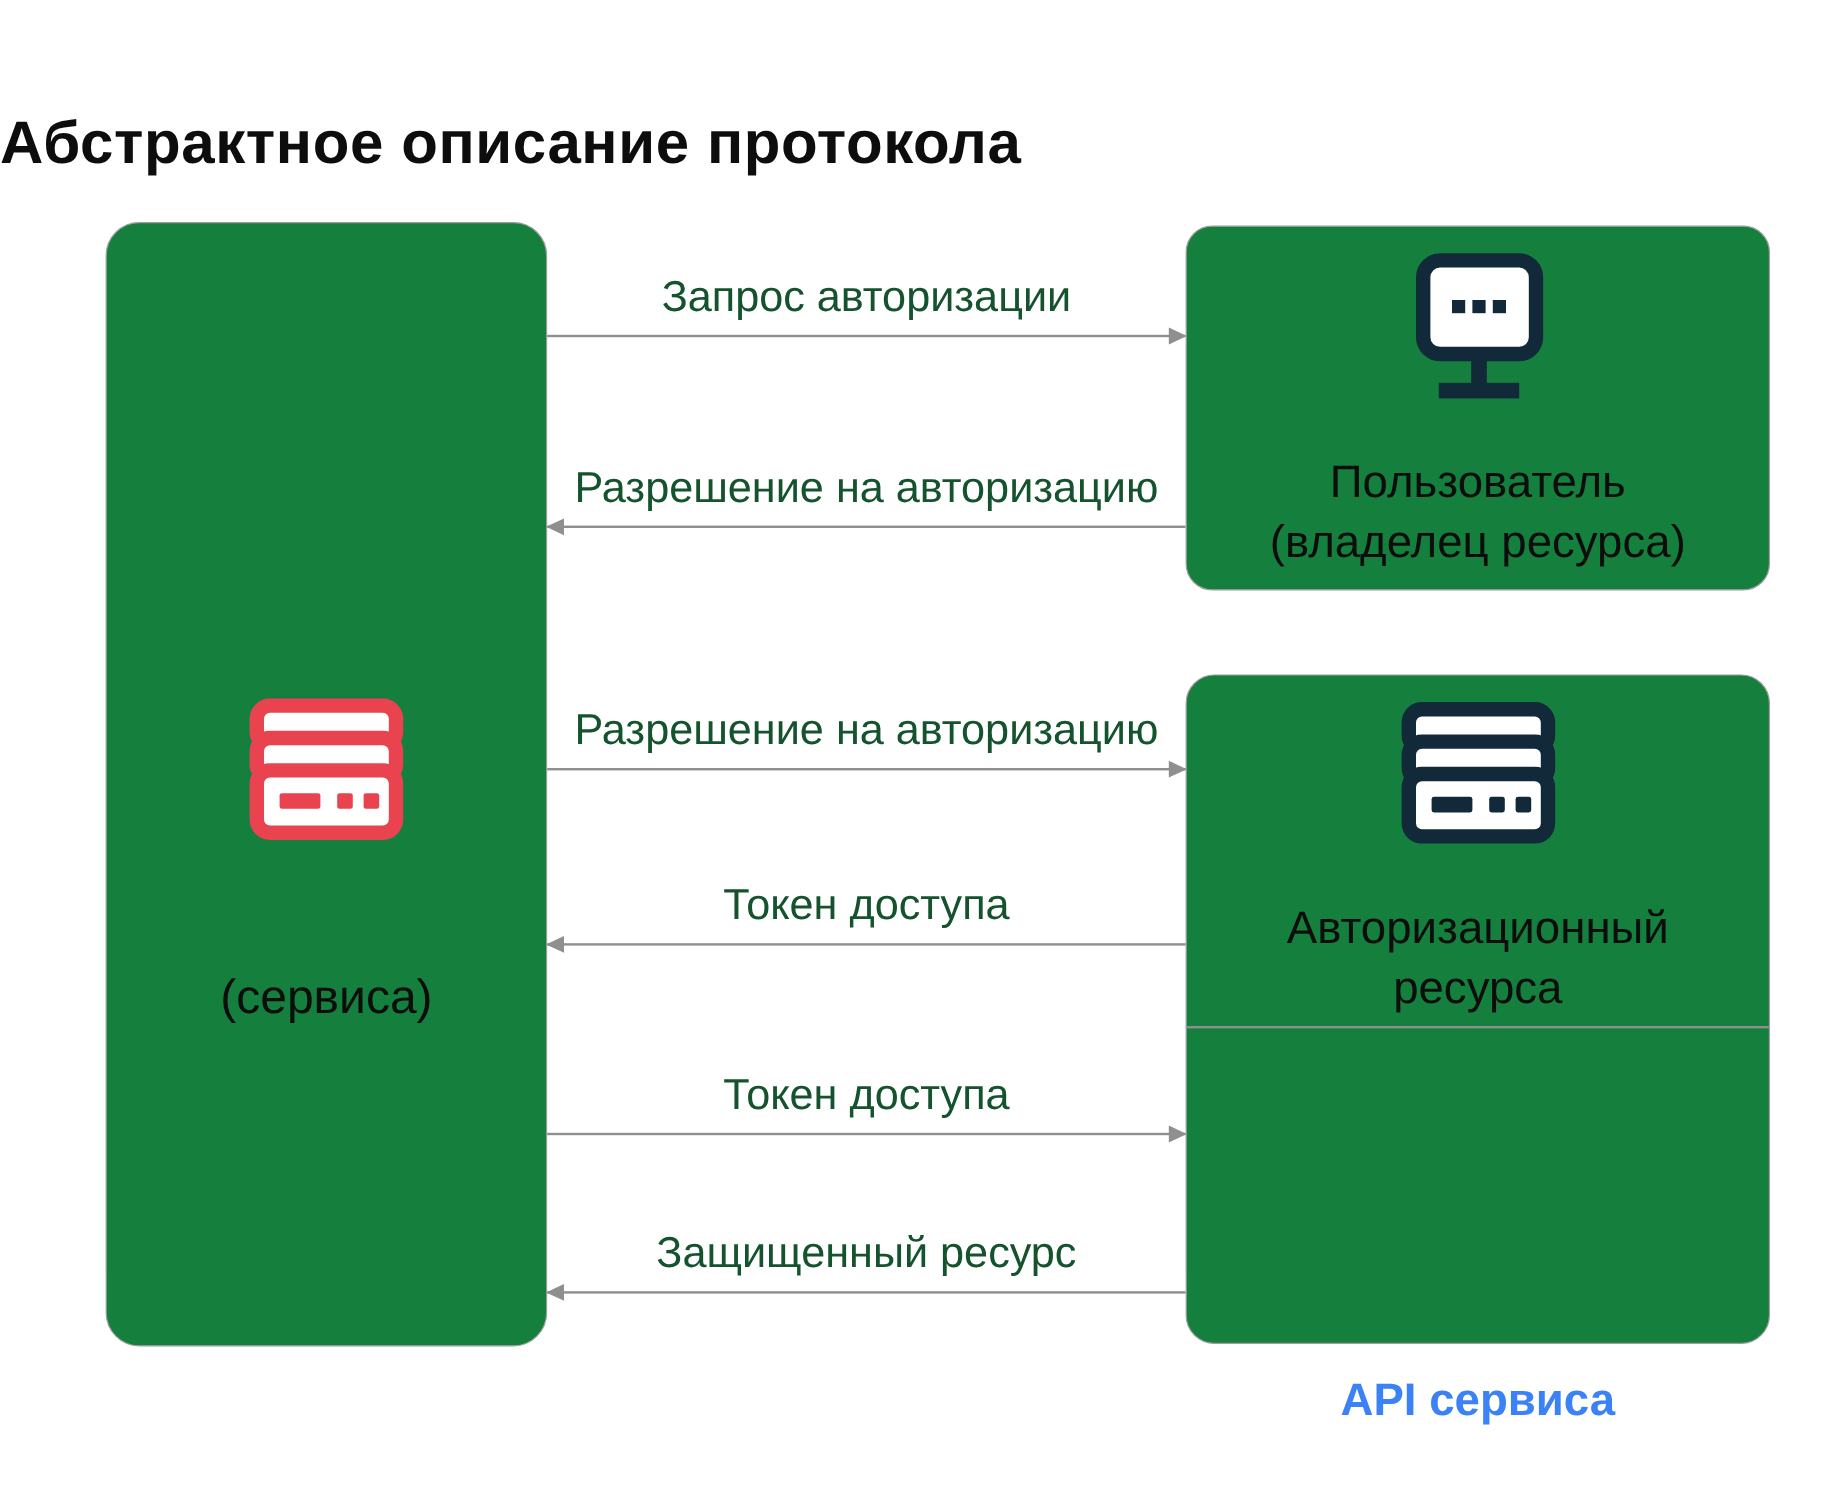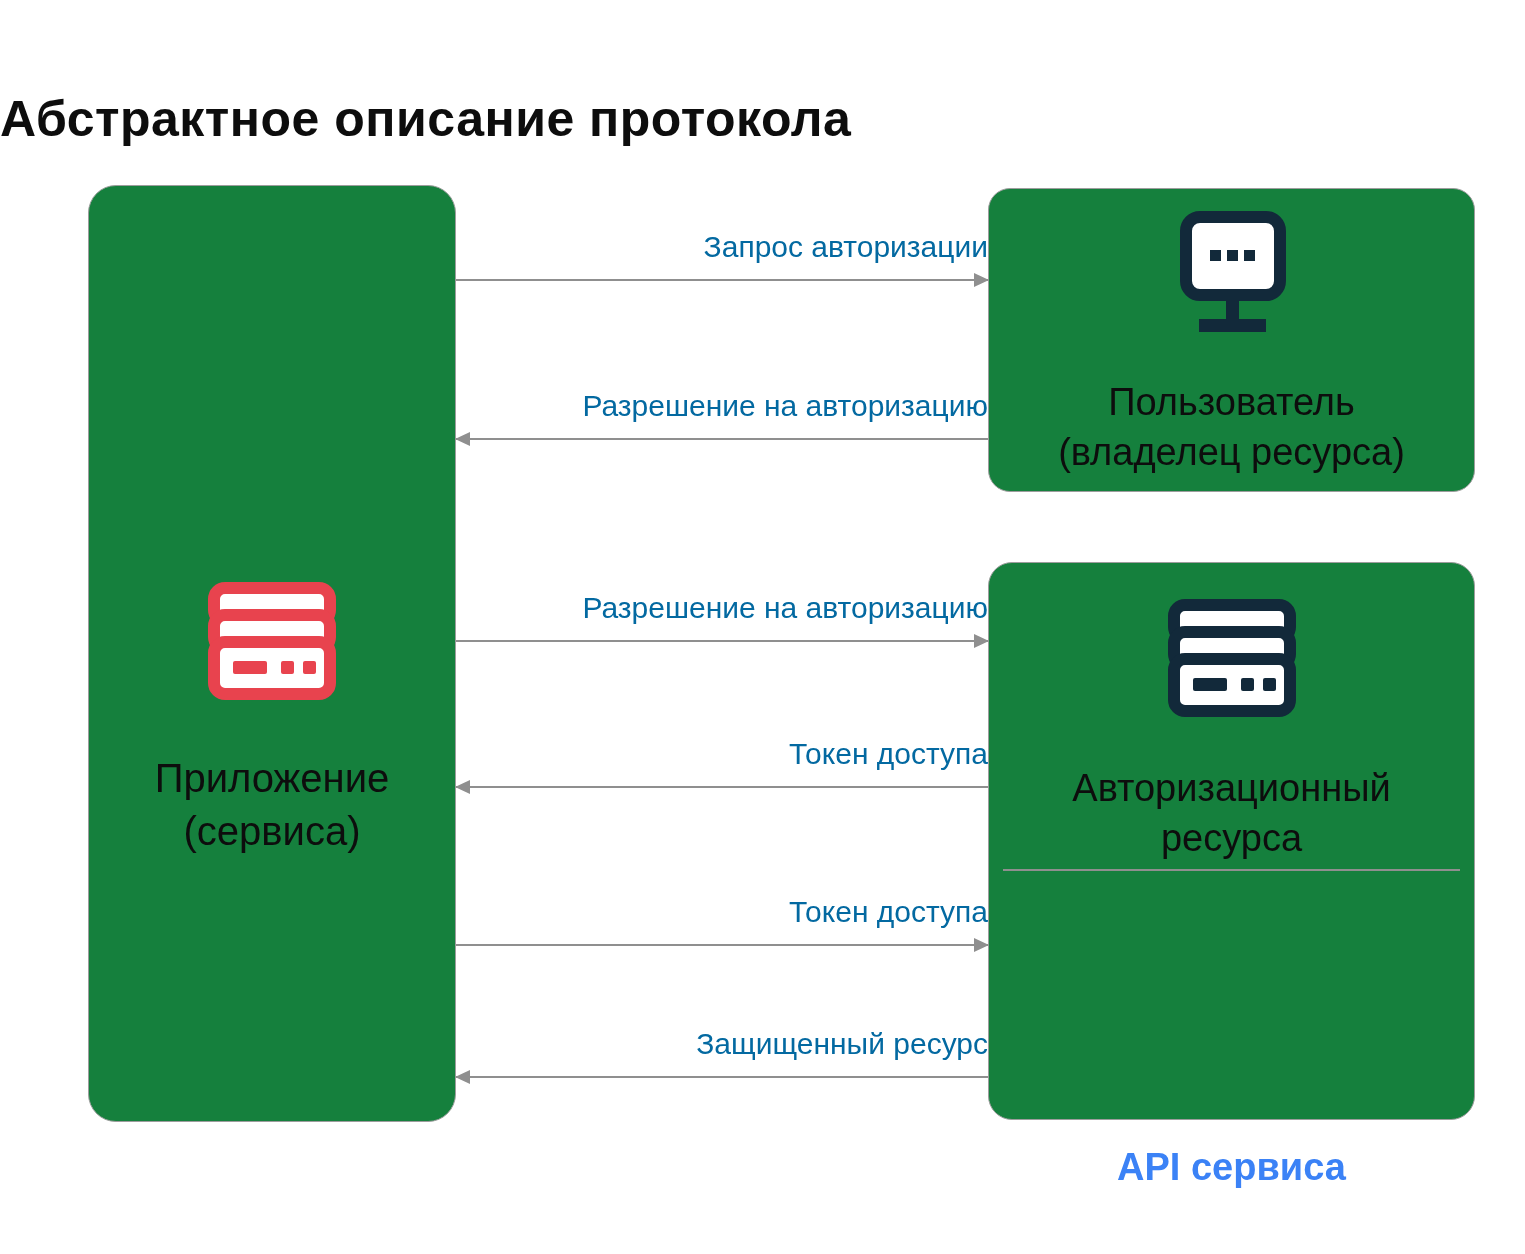--- a/index.html
+++ b/index.html
@@ -23,21 +23,21 @@
   }
   
   .node{
     position:absolute;
     background:#15803d;
     border:1.5px solid #9d9d9d;
     box-sizing:border-box;
   }
   .node-client{left:88px;top:185px;width:368px;height:937px;border-radius:28px;}
   .node-user{left:988px;top:188px;width:487px;height:304px;border-radius:22px;}
-  .api-group{left:988px;top:562px;width:487px;height:558px;border-radius:24px;padding:14px;}
+  .api-group{left:988px;top:562px;width:487px;height:558px;border-radius:24px;padding:0;}
   .api-section{position:relative;width:100%;box-sizing:border-box;}
   .api-section.auth{height:294px;border-bottom:2px solid #8f8f8f;}
   .api-section.resource{height:262px;}
   
   .icon{position:absolute;left:50%;transform:translateX(-50%);}
   .icon svg{display:block;}
   .client-icon{top:395px;}
   .user-icon{top:20px;}
   .auth-icon{top:21px;}
   .resource-icon{top:14px;}
@@ -54,22 +54,22 @@
   .api-caption{
     position:absolute;left:988px;top:1146px;width:487px;
     text-align:center;
     font-size:38px;font-weight:700;color:#3b82f6;
   }
   
   .msg{
     position:absolute;left:456px;width:532px;
   }
   .msg-label{
-    width:100%;text-align:right;
-    font-size:30px;color:#0369a1;
+    width:100%;text-align:center;
+    font-size:36px;color:#14532d;
     height:40px;line-height:40px;
     margin-bottom:12px;
     white-space:nowrap;
   }
   .msg-line{
     position:relative;width:100%;height:0;
     border-top:2px solid #8f8f8f;
   }
   .msg-head{
     position:absolute;top:-8px;
@@ -102,21 +102,21 @@
           <rect x="12" y="61" width="116" height="52" rx="11"></rect>
         </g>
         <g fill="#e8434e" stroke="none">
           <rect x="31" y="80" width="34" height="13" rx="2"></rect>
           <rect x="79" y="80" width="13" height="13" rx="2"></rect>
           <rect x="101" y="80" width="13" height="13" rx="2"></rect>
         </g>
       </svg>
     </span>
     <div class="node-label">
-      <span>Приложение</span><br>
+      <br>
       <span>(сервиса)</span>
     </div>
   </div>
 
   <div class="node node-user">
     <span class="icon user-icon">
       <svg width="140" height="140" viewBox="0 0 140 140">
         <rect x="24" y="8" width="94" height="78" rx="14" stroke="#12293a" stroke-width="12" fill="#ffffff"></rect>
         <g fill="#12293a" stroke="none">
           <rect x="48" y="41" width="11" height="11"></rect>

